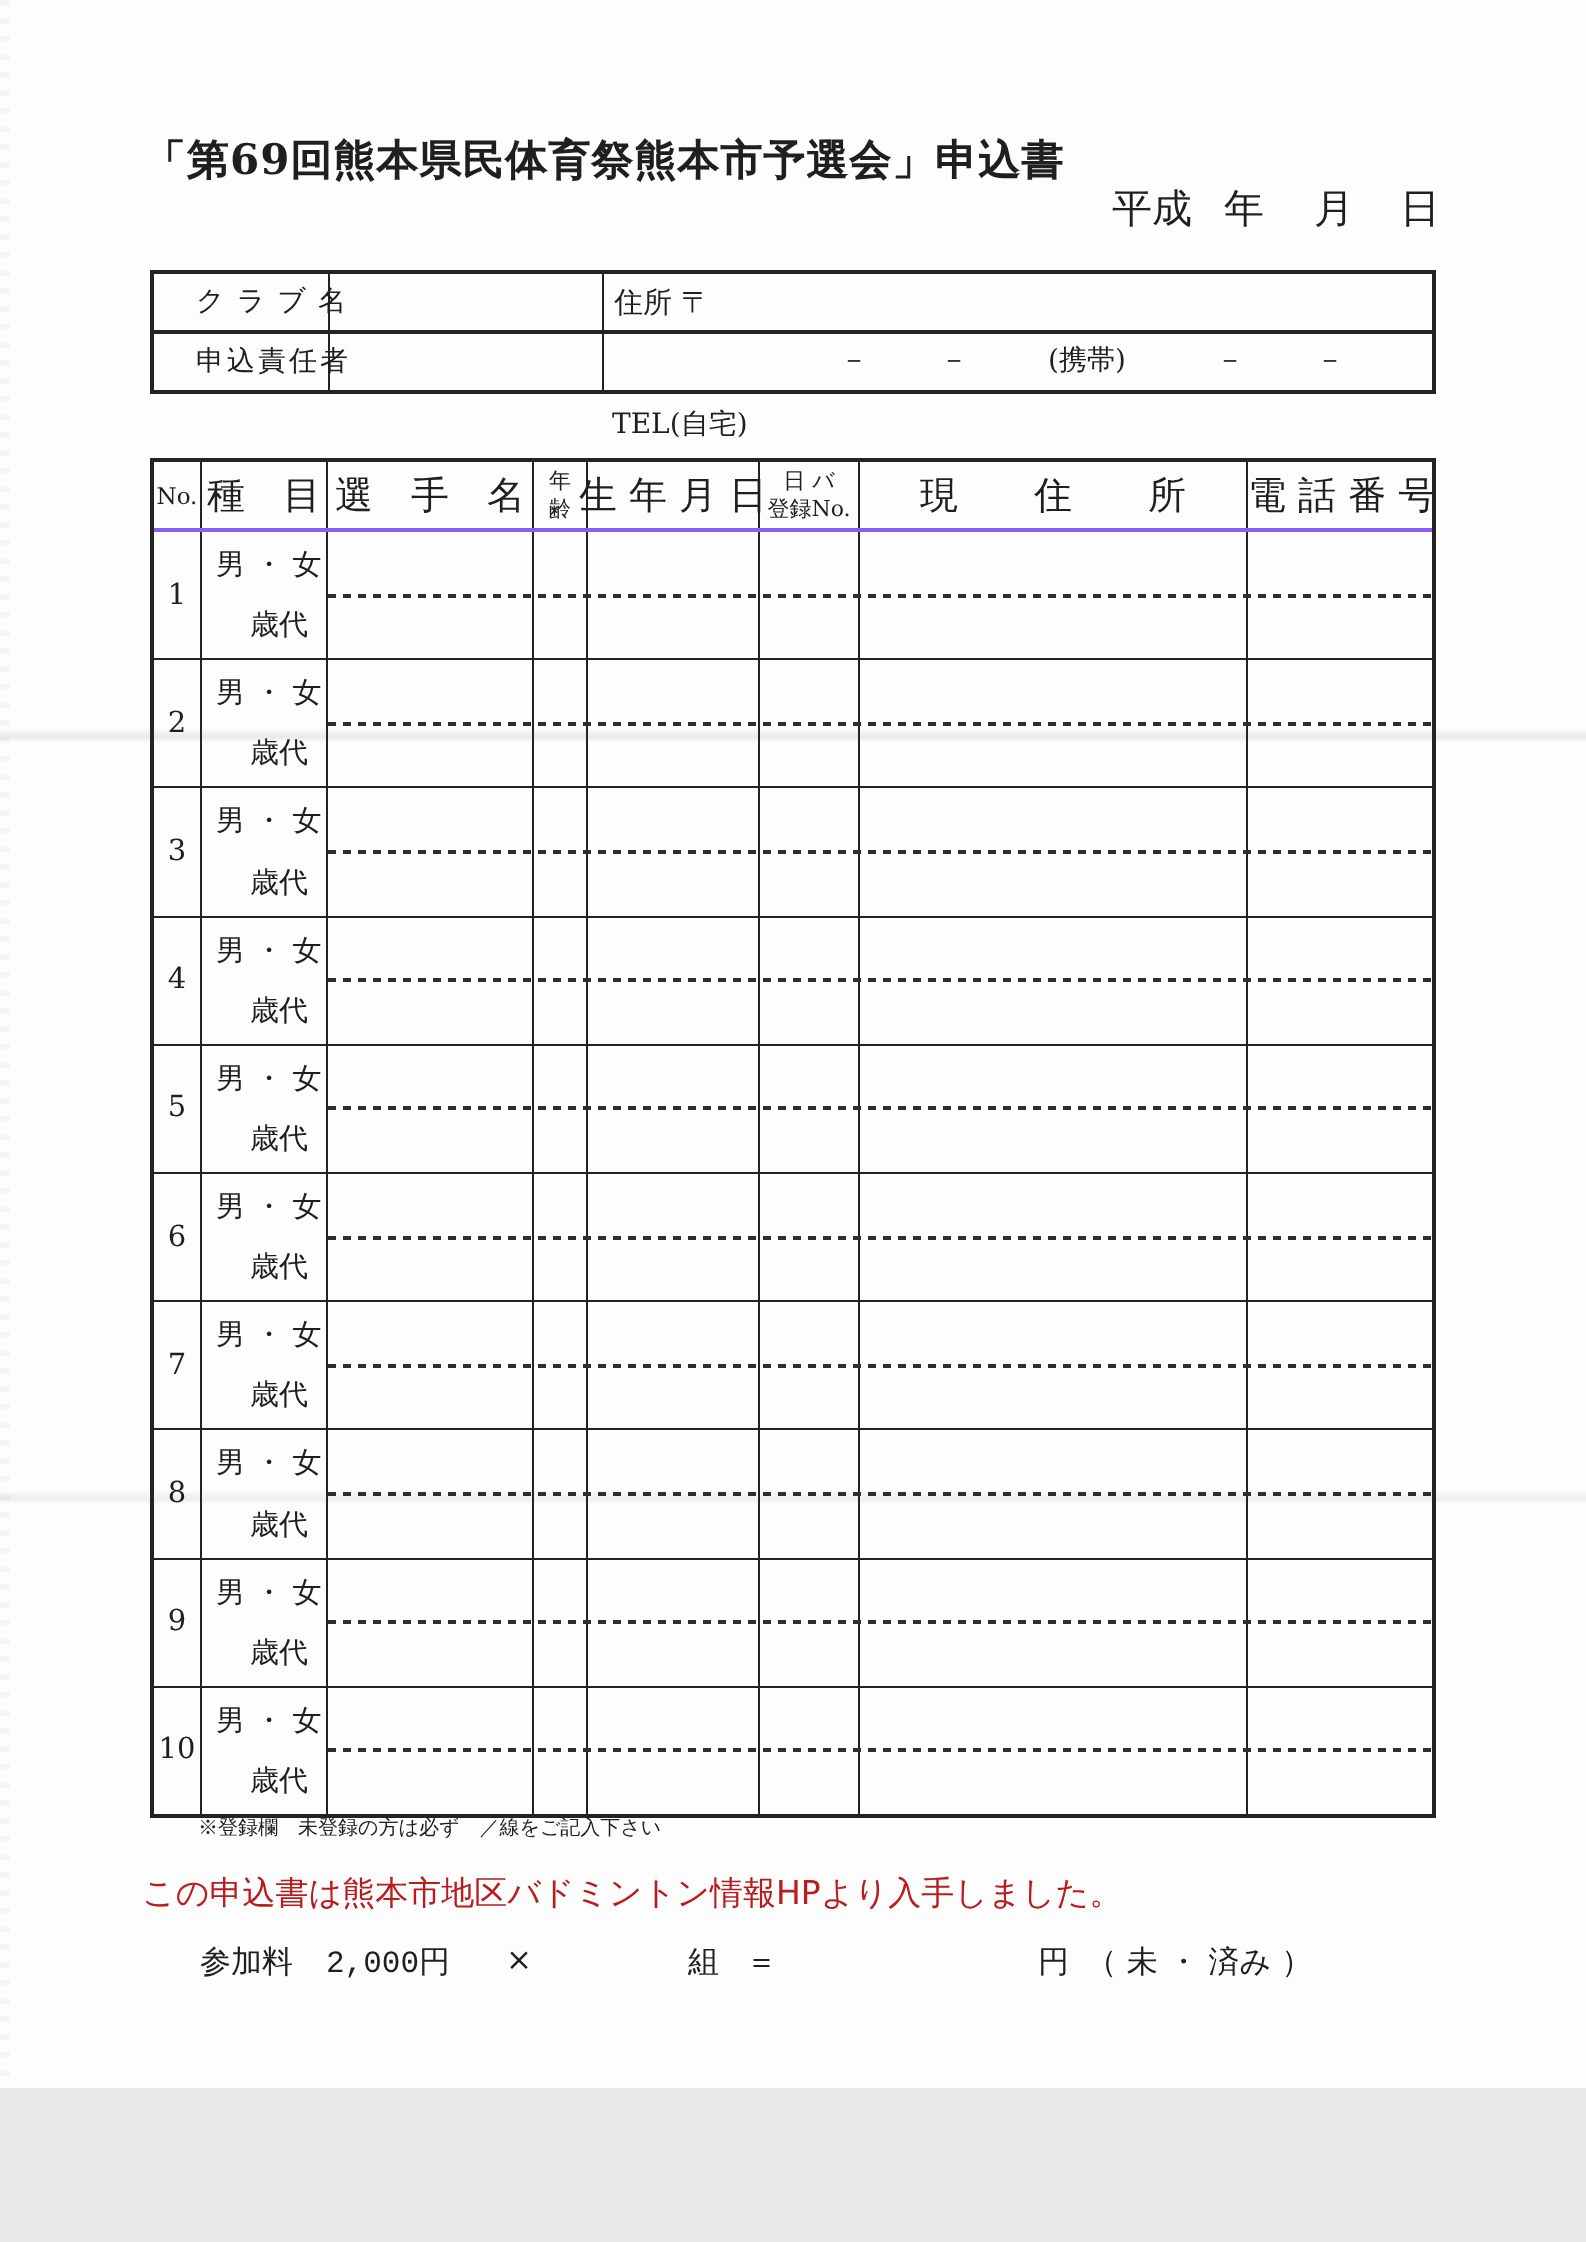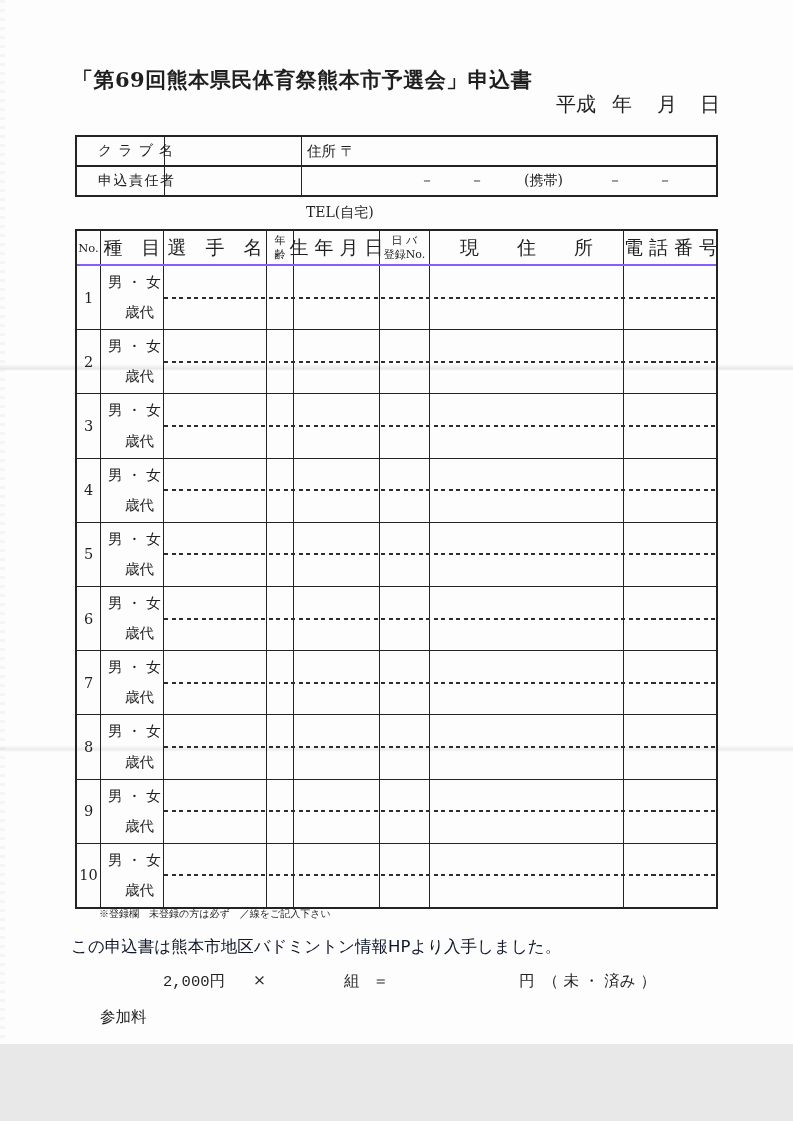--- a/index.html
+++ b/index.html
@@ -58,24 +58,24 @@
   .cell { border-right:1.5px solid #232323; box-sizing:border-box; }
   .cell.last { border-right:none; }
   .c-no { display:flex; align-items:center; justify-content:center; font-size:14.5px; }
   .c-event { display:flex; flex-direction:column; justify-content:space-between; padding:7px 4px 7px 7px; font-size:14.5px; white-space:pre; }
   .c-event .ageband { align-self:flex-end; margin-right:5px; }
   .dash-line { position:absolute; left:87px; right:0; top:50%; height:2px; transform:translateY(-1px);
     background:repeating-linear-gradient(90deg,#2e2e2e 0 4px, transparent 4px 7.5px); }
 
   
   .reg-note { position:absolute; left:99px; top:907px; font-size:10px; white-space:pre; }
-  .src-note { position:absolute; left:71px; top:936px; font-size:16.5px; color:#0f172a;
+  .src-note { position:absolute; left:71px; top:936px; font-size:16.5px; color:#b91c1c;
     font-family:"DejaVu Sans","Liberation Sans",sans-serif; white-space:nowrap; }
   .fee-line span { position:absolute; top:971px; font-size:15.5px; white-space:pre; }
-  .f-label  { left:100px;margin-top:36px; }
+  .f-label  { left:100px; }
   .f-amount { left:163px;font-family:Liberation Mono, monospace; }
   .f-mult   { left:253px; }
   .f-unit   { left:344px; }
   .f-eq     { left:373px; }
   .f-cur    { left:519px; }
   .f-status { left:543px; }
 </style>
 </head>
 <body>
 

